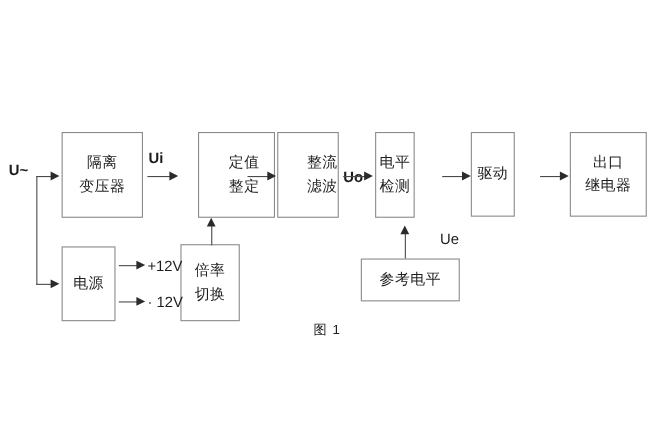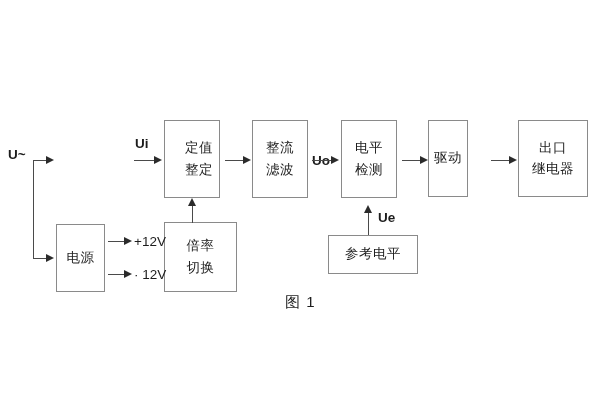--- a/index.html
+++ b/index.html
@@ -45,21 +45,21 @@
     position: absolute;
     color: #1d1d1d;
     font-size: 13.5px;
     white-space: nowrap;
     line-height: 1;
   }
   .lbl.bold { font-weight: bold; }
   .cap {
     position: absolute;
     color: #1d1d1d;
-    font-size: 15px;
+    font-size: 12px;
     white-space: nowrap;
     line-height: 1;
     letter-spacing: 1px;
   }
   
   .wire-h {
     position: absolute;
     height: 0;
     border-top: 1.5px solid #4a4a4a;
   }
@@ -92,50 +92,54 @@
 
   <div class="wire-h" style="left:33px; top:160px; width:14px;"></div>
 
   <div class="wire-v" style="left:33px; top:160px; height:99px;"></div>
 
   <div class="wire-h" style="left:33px; top:258px; width:14px;"></div>
 
   <div class="arrow-r" style="left:46px; top:155.5px;"></div>
   <div class="arrow-r" style="left:46px; top:253.5px;"></div>
 
+  <div class="blk" style="left:56px; top:120px; width:74px; height:78px;">
+    <span class="ln">隔离</span>
+    <span class="ln">变压器</span>
+  </div>
 
-  <div class="blk" style="left:164px; top:120px; width:56px; height:78px;padding-left:14px;">
+  <div class="blk" style="left:180px; top:120px; width:70px; height:78px;padding-left:14px;">
     <span class="ln">定值</span>
     <span class="ln">整定</span>
   </div>
 
-  <div class="blk" style="left:252px; top:120px; width:56px; height:78px;">
+  <div class="blk" style="left:252px; top:120px; width:56px; height:78px;align-items:flex-end;">
     <span class="ln">整流</span>
     <span class="ln">滤波</span>
   </div>
 
-  <div class="blk" style="left:341px; top:120px; width:56px; height:78px;">
+  <div class="blk" style="left:341px; top:120px; width:36px; height:78px;">
     <span class="ln">电平</span>
     <span class="ln">检测</span>
   </div>
 
   <div class="blk" style="left:428px; top:120px; width:40px; height:77px;">
     <span class="ln">驱动</span>
   </div>
 
   <div class="blk" style="left:518px; top:120px; width:70px; height:77px;">
     <span class="ln">出口</span>
     <span class="ln">继电器</span>
   </div>
 
   <div class="blk" style="left:56px; top:224px; width:49px; height:68px;">
     <span class="ln">电源</span>
   </div>
 
-  <div class="blk" style="left:164px; top:222px; width:73px; height:70px;">
+  <div class="blk" style="left:164px; top:222px; width:54px; height:70px;">
     <span class="ln">倍率</span>
     <span class="ln">切换</span>
   </div>
 
   <div class="blk" style="left:328px; top:235px; width:90px; height:39px;text-align:right;">
     <span class="ln">参考电平</span>
   </div>
 
   <div class="lbl" style="left:135px; top:137px;font-weight:bold;">Ui</div>
   <div class="wire-h" style="left:134px; top:160px; width:22px;"></div>
@@ -160,17 +164,17 @@
 
   <div class="wire-h" style="left:108px; top:274px; width:18px;"></div>
   <div class="arrow-r" style="left:124px; top:269.5px;"></div>
   <div class="lbl" style="left:134px; top:268px;">· 12V</div>
 
   <div class="wire-v" style="left:192px; top:205px; height:18px;"></div>
   <div class="arrow-u" style="left:187.5px; top:198px;"></div>
 
   <div class="wire-v" style="left:368px; top:212px; height:23px;"></div>
   <div class="arrow-u" style="left:363.5px; top:205px;"></div>
-  <div class="lbl" style="left:378px; top:211px;font-weight:bold;">Ue</div>
+  <div class="lbl" style="left:400px; top:211px;">Ue</div>
 
   <div class="cap" style="left:285px; top:294px;">图 1</div>
 
 </div>
 
 </body></html>

